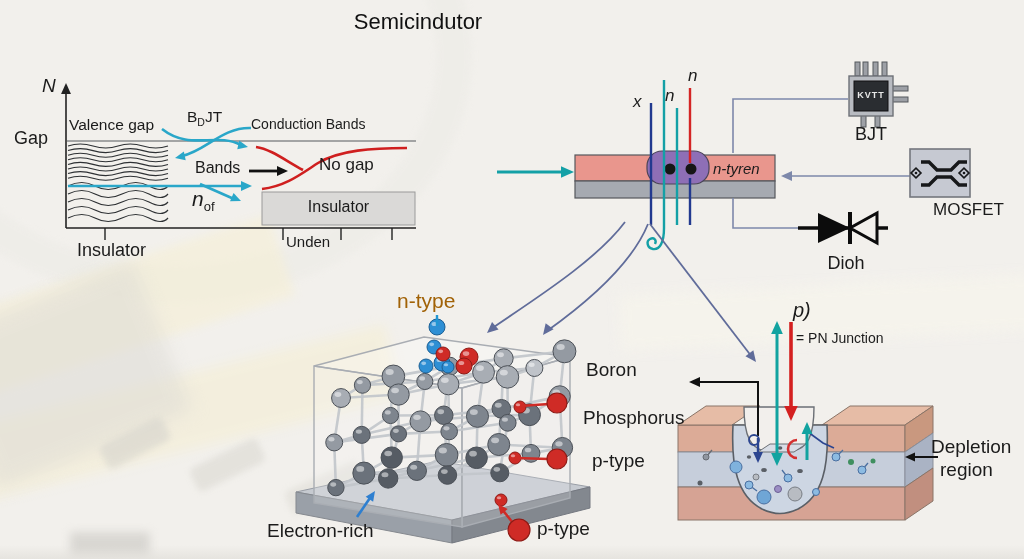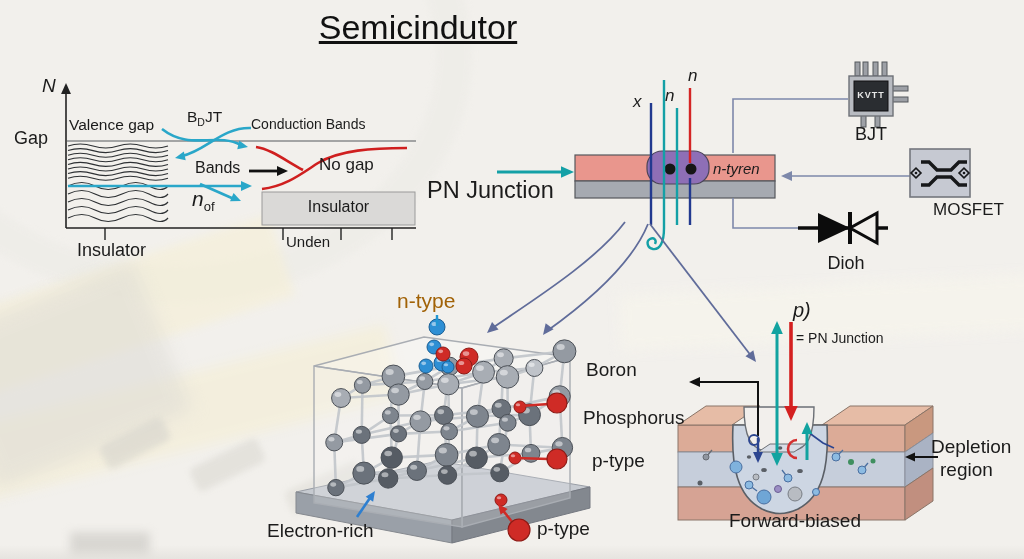--- a/index.html
+++ b/index.html
@@ -379,35 +379,34 @@
         <polygon points="777,321 782.85,334 771.15,334" fill="#12a3a0"></polygon>
         <polygon points="777,466 771.15,453 782.85,453" fill="#12a3a0"></polygon>
         <polygon points="791,421 784.25,406 797.75,406" fill="#d42020"></polygon>
         <polygon points="807,422 812.4,434 801.6,434" fill="#12a3a0"></polygon>
         <polygon points="689,382 700,377.05 700,386.95" fill="#111"></polygon>
         <polygon points="758,463 753.05,452 762.95,452" fill="#2b4590"></polygon>
         <polygon points="905,457 915,452.5 915,461.5" fill="#111"></polygon>
       </g>
   </svg>
 
-  <div class="lbl ctr" style="left:0;top:10px;width:836px;font-size:34px;color:#111;text-decoration:underline;">Semicindutor</div>
+  <div class="lbl ctr" style="left:0;top:10px;width:836px;font-size:22px;color:#111;">Semicindutor</div>
 
   <div class="lbl it" style="left:42px;top:76px;font-size:19px;">N</div>
   <div class="lbl" style="left:14px;top:129px;font-size:18px;">Gap</div>
   <div class="lbl" style="left:69px;top:117px;font-size:15.5px;">Valence gap</div>
   <div class="lbl" style="left:187px;top:109px;font-size:15.5px;"><span>B</span><sub>D</sub><span>JT</span></div>
   <div class="lbl" style="left:251px;top:117px;font-size:14px;">Conduction Bands</div>
   <div class="lbl" style="left:195px;top:160px;font-size:16px;">Bands</div>
   <div class="lbl" style="left:319px;top:156px;font-size:17px;">No gap</div>
   <div class="lbl" style="left:192px;top:188px;font-size:21px;"><span class="it">n</span><sub style="font-size:13px;">of</sub></div>
   <div class="lbl ctr" style="left:262px;top:199px;width:153px;font-size:16px;">Insulator</div>
   <div class="lbl" style="left:77px;top:241px;font-size:18px;">Insulator</div>
   <div class="lbl" style="left:286px;top:234px;font-size:15px;">Unden</div>
 
-  <div class="lbl" style="left:427px;top:178px;font-size:23.5px;">PN Junction</div>
   <div class="lbl it" style="left:713px;top:161px;font-size:15px;">n-tyren</div>
   <div class="lbl it" style="left:633px;top:93px;font-size:17px;">x</div>
   <div class="lbl it" style="left:665px;top:87px;font-size:17px;">n</div>
   <div class="lbl it" style="left:688px;top:67px;font-size:17px;">n</div>
 
   <div class="lbl ctr" style="left:849px;top:91px;width:44px;font-size:9px;font-weight:bold;color:#e8e8e8;letter-spacing:1px;">KVTT</div>
   <div class="lbl ctr" style="left:836px;top:125px;width:70px;font-size:18px;">BJT</div>
   <div class="lbl ctr" style="left:903px;top:201px;width:75px;font-size:17px;margin-left:28px;">MOSFET</div>
   <div class="lbl ctr" style="left:811px;top:254px;width:70px;font-size:18px;">Dioh</div>
 
@@ -415,14 +414,13 @@
   <div class="lbl" style="left:586px;top:360px;font-size:19px;">Boron</div>
   <div class="lbl" style="left:583px;top:394px;font-size:19px;margin-top:14px;">Phosphorus</div>
   <div class="lbl" style="left:592px;top:451px;font-size:19px;">p-type</div>
   <div class="lbl" style="left:537px;top:519px;font-size:19px;">p-type</div>
   <div class="lbl" style="left:267px;top:521px;font-size:19px;">Electron-rich</div>
 
   <div class="lbl it" style="left:793px;top:300px;font-size:20px;">p)</div>
   <div class="lbl" style="left:796px;top:331px;font-size:14px;">= PN Junction</div>
   <div class="lbl" style="left:931px;top:437px;font-size:19px;">Depletion</div>
   <div class="lbl" style="left:940px;top:460px;font-size:19px;">region</div>
-  <div class="lbl" style="left:729px;top:511px;font-size:19px;">Forward-biased</div>
 </div>
 
 </body></html>

